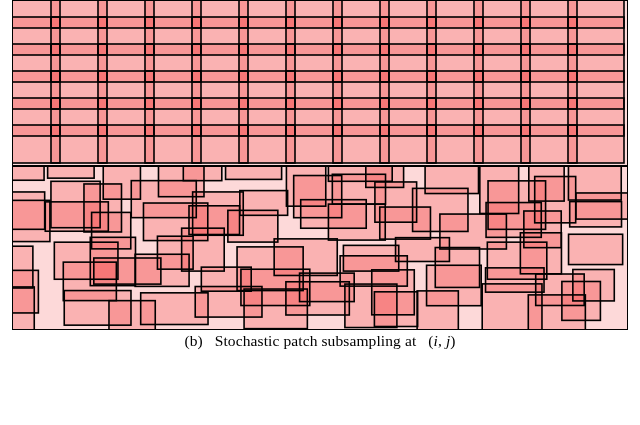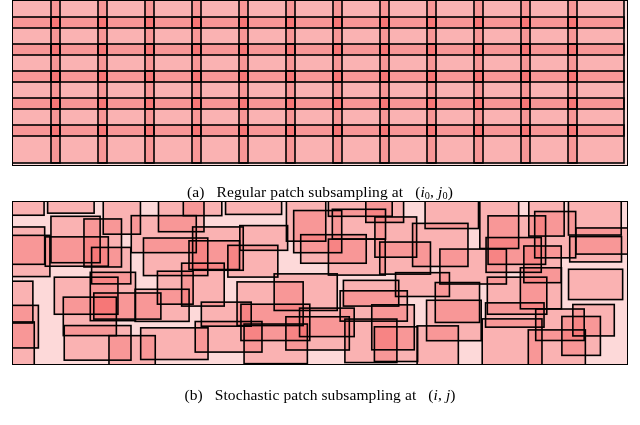--- a/index.html
+++ b/index.html
@@ -39,21 +39,21 @@
     width: 640px;
     text-align: center;
     font-size: 15.5px;
     letter-spacing: 0.1px;
     line-height: 1;
   }
   #caption-a {
     margin-top: 18px;
   }
   #caption-b {
-    margin-top: 22px;
+    margin-top: 3px;
   }
   .caption .mathit {
     font-style: italic;
     font-family: "Liberation Serif", serif;
   }
   .caption sub {
     font-size: 66%;
     vertical-align: -0.22em;
   }
   .patch-canvas {
@@ -236,27 +236,20 @@
           <rect x="368.00" y="125.00" width="56.00" height="38.00"></rect>
           <rect x="415.00" y="125.00" width="56.00" height="38.00"></rect>
           <rect x="462.00" y="125.00" width="56.00" height="38.00"></rect>
           <rect x="509.00" y="125.00" width="56.00" height="38.00"></rect>
           <rect x="556.00" y="125.00" width="56.00" height="38.00"></rect>
         </g>
       </svg>
     <div class="panel-border"></div>
   </div>
 
-  <div class="caption" id="caption-a">
-    <span>(a)</span>
-    <span>&nbsp;</span>
-    <span>Regular patch subsampling at</span>
-    <span>&nbsp;</span>
-    <span><span>(</span><span class="mathit">i</span><sub>0</sub><span>, </span><span class="mathit">j</span><sub>0</sub><span>)</span></span>
-  </div>
 
   <div class="panel" id="panel-b">
     <svg class="patch-canvas" id="svg-b" viewBox="0 0 616 164" preserveAspectRatio="none">
         <rect x="0" y="0" width="616" height="164" fill="#fdd9d9"></rect>
         <g>
           <rect x="-23.90" y="-11.56" width="55.97" height="25.80" fill="#f45a5a" fill-opacity="0.30"></rect>
           <rect x="35.63" y="-13.80" width="46.49" height="25.95" fill="#f45a5a" fill-opacity="0.30"></rect>
           <rect x="91.24" y="-8.06" width="37.20" height="41.24" fill="#f45a5a" fill-opacity="0.30"></rect>
           <rect x="146.48" y="-16.47" width="45.51" height="47.17" fill="#f45a5a" fill-opacity="0.30"></rect>
           <rect x="171.30" y="-16.79" width="38.50" height="31.44" fill="#f45a5a" fill-opacity="0.30"></rect>

